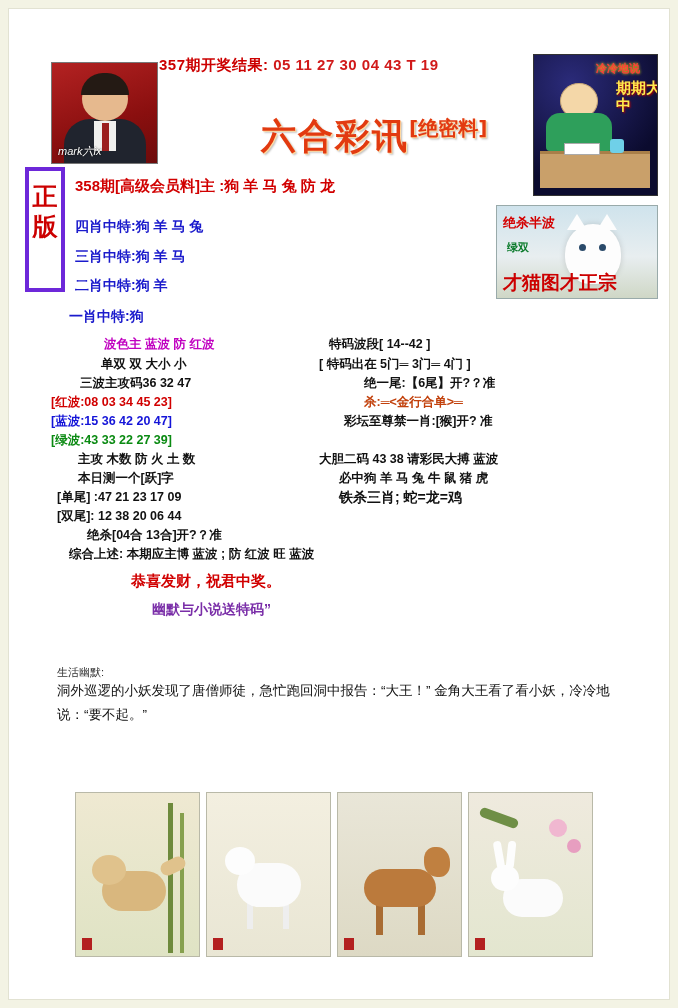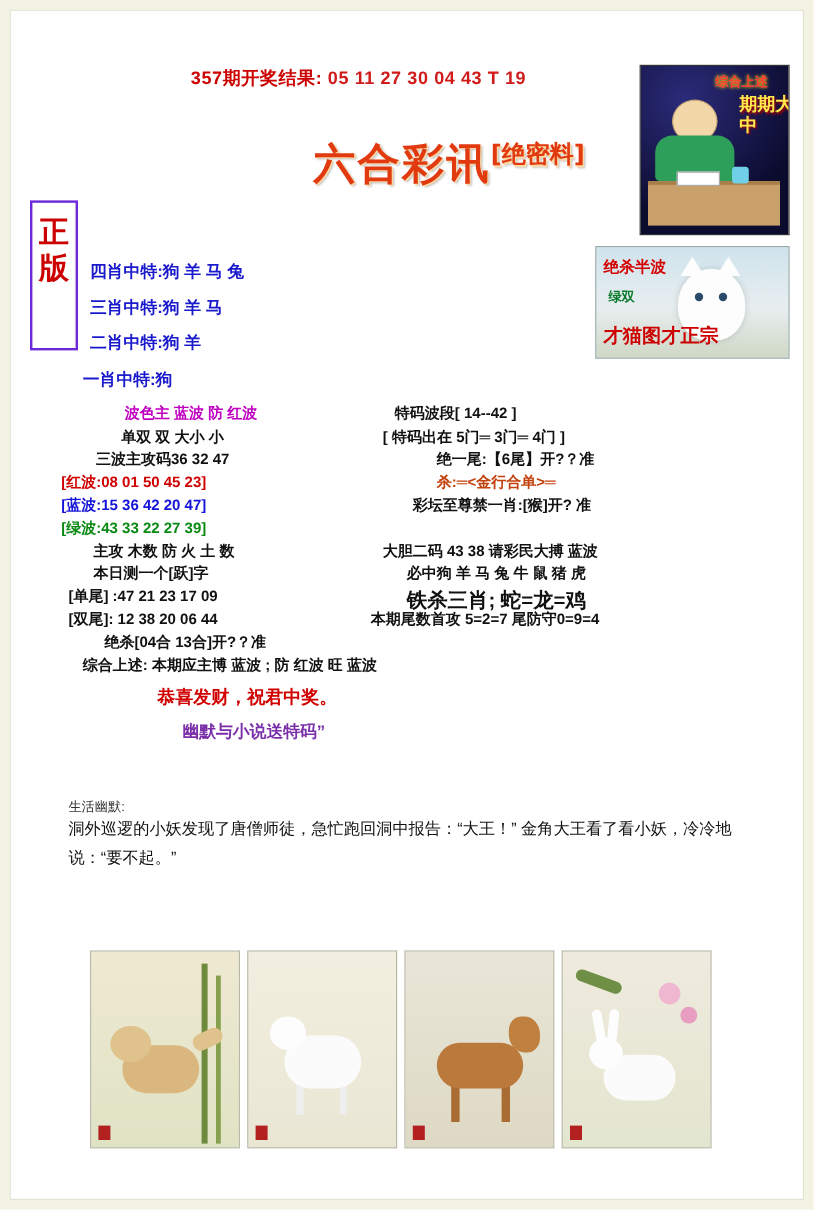--- a/index.html
+++ b/index.html
@@ -114,26 +114,26 @@
   .cat .ear1{left:70px;} .cat .ear2{left:100px;}
   .cat .eye1,.cat .eye2{position:absolute;top:38px;width:7px;height:7px;border-radius:50%;background:#2a4a6a;}
   .cat .eye1{left:82px;} .cat .eye2{left:102px;}
   .cat .t1{
     position:absolute;left:6px;top:8px;font-size:13px;font-weight:bold;color:#d40000;
   }
   .cat .t2{
     position:absolute;left:10px;top:34px;font-size:11px;color:#0a7a2a;font-weight:bold;
   }
   .cat .t3{
-    position:absolute;left:6px;top:64px;font-size:16px;font-weight:bold;color:#cc0000;
+    position:absolute;left:6px;top:64px;font-size:19px;font-weight:bold;color:#cc0000;
   }
   
   .stamp{
     position:absolute;left:16px;top:158px;width:40px;height:125px;
-    border:2px solid #6d28d9;
+    border:4px solid #6d28d9;
     background:#fff;
     color:#c00;
     font-size:25px;font-weight:bold;
     line-height:30px;
     text-align:center;
     padding-top:10px;
     box-sizing:border-box;
   }
   .l-mag{color:#c000c0;}
   .row{position:absolute;white-space:nowrap;font-size:13.5px;font-weight:bold;}
@@ -154,21 +154,21 @@
   .c10{left:48px;top:499px;font-size:12.5px;color:#111;}
   .c11{left:78px;top:518px;font-size:12.5px;color:#111;}
   .c12{left:60px;top:537px;font-size:12.5px;color:#111;}
   .d1{left:320px;top:327px;font-size:12.5px;color:#111;}
   .d2{left:310px;top:347px;font-size:12.5px;color:#111;}
   .d3{left:355px;top:366px;font-size:12.5px;color:#111;}
   .d4{left:355px;top:385px;font-size:12.5px;color:#c2410c;}
   .d5{left:335px;top:404px;font-size:12.5px;color:#111;}
   .d6{left:310px;top:442px;font-size:12.5px;color:#111;}
   .d7{left:330px;top:461px;font-size:12.5px;color:#111;}
-  .d8{left:330px;top:480px;font-size:17px;color:#111;}
+  .d8{left:330px;top:480px;font-size:14px;color:#111;}
   .d9{left:300px;top:499px;font-size:12.5px;color:#111;}
   .wish{left:122px;top:563px;font-size:15px;color:#d10000;}
   .humor{left:143px;top:592px;font-size:14px;color:#7a2ea8;}
   .life-label{position:absolute;left:48px;top:656px;font-size:11px;color:#333;}
   .story{
     position:absolute;left:48px;top:670px;width:590px;
     font-size:13.5px;color:#111;line-height:24px;
   }
   
   .gallery{position:absolute;left:66px;top:783px;width:518px;height:163px;display:flex;gap:6px;}
@@ -203,27 +203,35 @@
 </head>
 <body>
 
 <div class="page">
 
   <div class="result-line">
     <span>357期开奖结果:</span>
     <span class="nums">05 11 27 30 04 43 T 19</span>
   </div>
 
+  <div class="portrait">
+    <div class="body"></div>
+    <div class="shirt"></div>
+    <div class="tie"></div>
+    <div class="face"></div>
+    <div class="hair"></div>
+    <div class="mark">mark六ix</div>
+  </div>
 
   <div class="main-title">
     <span>六合彩讯</span><span class="sub">[绝密料]</span>
   </div>
 
   <div class="banner">
-    <div class="redtxt">综合上述</div>
+    <div class="redtxt">冷冷地说</div>
     <div class="bigtxt">期期大中</div>
     <div class="monk-head"></div>
     <div class="monk-body"></div>
     <div class="desk"></div>
     <div class="book"></div>
     <div class="cup"></div>
   </div>
 
   <div class="cat">
     <div class="kitty"></div>
@@ -231,47 +239,47 @@
     <div class="ear2"></div>
     <div class="eye1"></div>
     <div class="eye2"></div>
     <div class="t1">绝杀半波</div>
     <div class="t2">绿双</div>
     <div class="t3">才猫图才正宗</div>
   </div>
 
   <div class="stamp">正版</div>
 
+  <div class="row issue">358期[高级会员料]主 :狗 羊 马 兔 防 龙</div>
   <div class="row r1">四肖中特:狗 羊 马 兔</div>
   <div class="row r2">三肖中特:狗 羊 马</div>
   <div class="row r3">二肖中特:狗 羊</div>
   <div class="row r4">一肖中特:狗</div>
 
   <div class="row c1 l-mag">波色主 蓝波  防 红波</div>
   <div class="row c2">单双 双          大小 小</div>
   <div class="row c3">三波主攻码36 32 47</div>
-  <div class="row c4">[红波:08 01 50 45 23]</div>
+  <div class="row c4">[红波:08 03 34 45 23]</div>
   <div class="row c5">[蓝波:15 36 42 20 47]</div>
   <div class="row c6">[绿波:43 33 22 27 39]</div>
   <div class="row c7">主攻 木数 防 火 土 数</div>
   <div class="row c8">本日测一个[跃]字</div>
   <div class="row c9">[单尾] :47 21 23 17 09</div>
   <div class="row c10">[双尾]: 12 38 20 06 44</div>
   <div class="row c11">绝杀[04合 13合]开?？准</div>
   <div class="row c12">综合上述: 本期应主博 蓝波 ; 防 红波    旺 蓝波</div>
 
   <div class="row d1">特码波段[ 14--42 ]</div>
   <div class="row d2">[ 特码出在 5门═ 3门═ 4门 ]</div>
   <div class="row d3">绝一尾:【6尾】开?？准</div>
   <div class="row d4">杀:═&lt;金行合单&gt;═</div>
   <div class="row d5">彩坛至尊禁一肖:[猴]开? 准</div>
   <div class="row d6">大胆二码  43 38   请彩民大搏 蓝波</div>
   <div class="row d7">必中狗 羊 马 兔 牛 鼠 猪 虎</div>
   <div class="row d8">铁杀三肖; 蛇=龙=鸡</div>
-  <div class="row d9">本期尾数首攻 5=2=7  尾防守0=9=4</div>
 
   <div class="row wish">恭喜发财，祝君中奖。</div>
   <div class="row humor">幽默与小说送特码”</div>
 
   <div class="life-label">生活幽默:</div>
   <div class="story">洞外巡逻的小妖发现了唐僧师徒，急忙跑回洞中报告：“大王！”      金角大王看了看小妖，冷冷地说：“要不起。”</div>
 
   <div class="gallery">
     <div class="pic pic1">
       <div class="an bamboo"></div>

